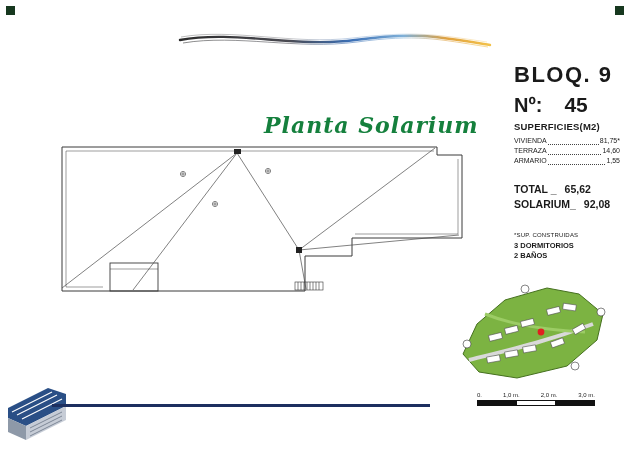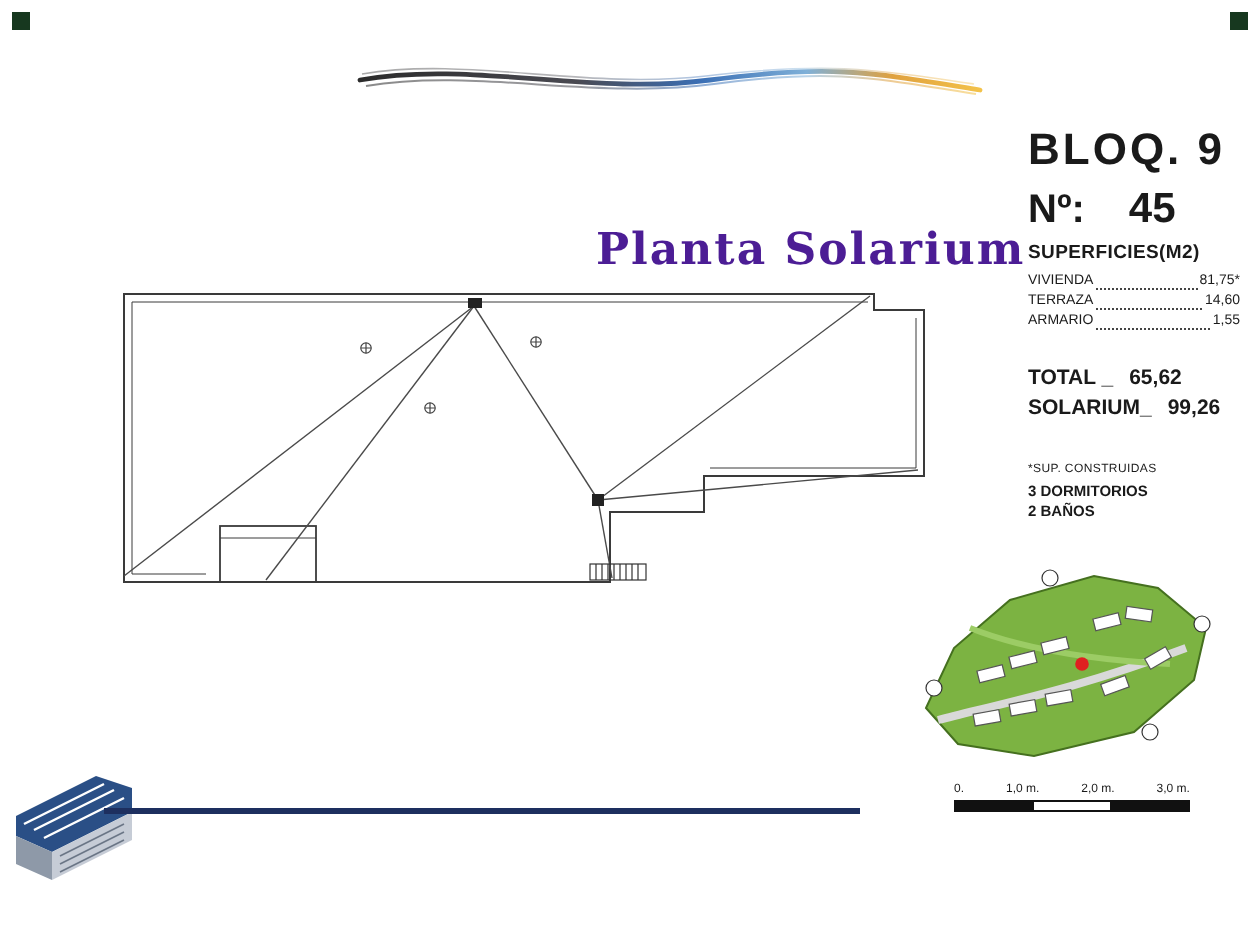--- a/index.html
+++ b/index.html
@@ -6,23 +6,23 @@
   .page{
     position:relative;width:630px;height:465px;background:#ffffff;
     font-family:"Liberation Sans", sans-serif;color:#1a1a1a;overflow:hidden;
     margin:0 auto;
   }
   .corner{position:absolute;width:9px;height:9px;background:#17381f;}
   .corner-tl{left:6px;top:6px;}
   .corner-tr{left:615px;top:6px;}
   .swoosh{position:absolute;left:175px;top:28px;}
   .plan-title{
-    position:absolute;left:298px;top:112px;
-    font-family:"DejaVu Serif", serif;font-weight:bold;
-    font-size:22px;letter-spacing:1px;color:#4c1d95;
+    position:absolute;left:264px;top:112px;
+    font-family:"DejaVu Serif", serif;font-style:italic;font-weight:bold;
+    font-size:22px;letter-spacing:1px;color:#15803d;
   }
   .floorplan{position:absolute;left:55px;top:138px;}
   .sidebar{position:absolute;left:514px;top:62px;width:106px;}
   .bloq{font-size:22px;font-weight:bold;letter-spacing:1.5px;}
   .numrow{display:flex;align-items:flex-end;margin-top:5px;font-size:20px;font-weight:bold;}
   .numrow .numval{margin-left:22px;font-size:21px;}
   .sup-title{margin-top:4px;font-size:9.5px;font-weight:bold;letter-spacing:.2px;}
   .sup-rows{margin-top:4px;}
   .sup-row{display:flex;align-items:flex-end;font-size:7px;line-height:10px;}
   .sup-row .leader{flex:1;border-bottom:1px dotted #444;margin:0 1px 1px 1px;min-width:8px;}
@@ -130,21 +130,21 @@
         <span>1,55</span>
       </div>
     </div>
     <div class="totals">
       <div class="totrow">
         <span>TOTAL _</span>
         <span class="tval">65,62</span>
       </div>
       <div class="totrow">
         <span>SOLARIUM_</span>
-        <span class="tval">99,26</span>
+        <span class="tval">92,08</span>
       </div>
     </div>
     <div class="footnote">*SUP. CONSTRUIDAS</div>
     <div class="features">
       <div>3 DORMITORIOS</div>
       <div>2 BAÑOS</div>
     </div>
   </div>
 
   <svg class="minimap" width="156" height="102" viewBox="0 0 156 102">

